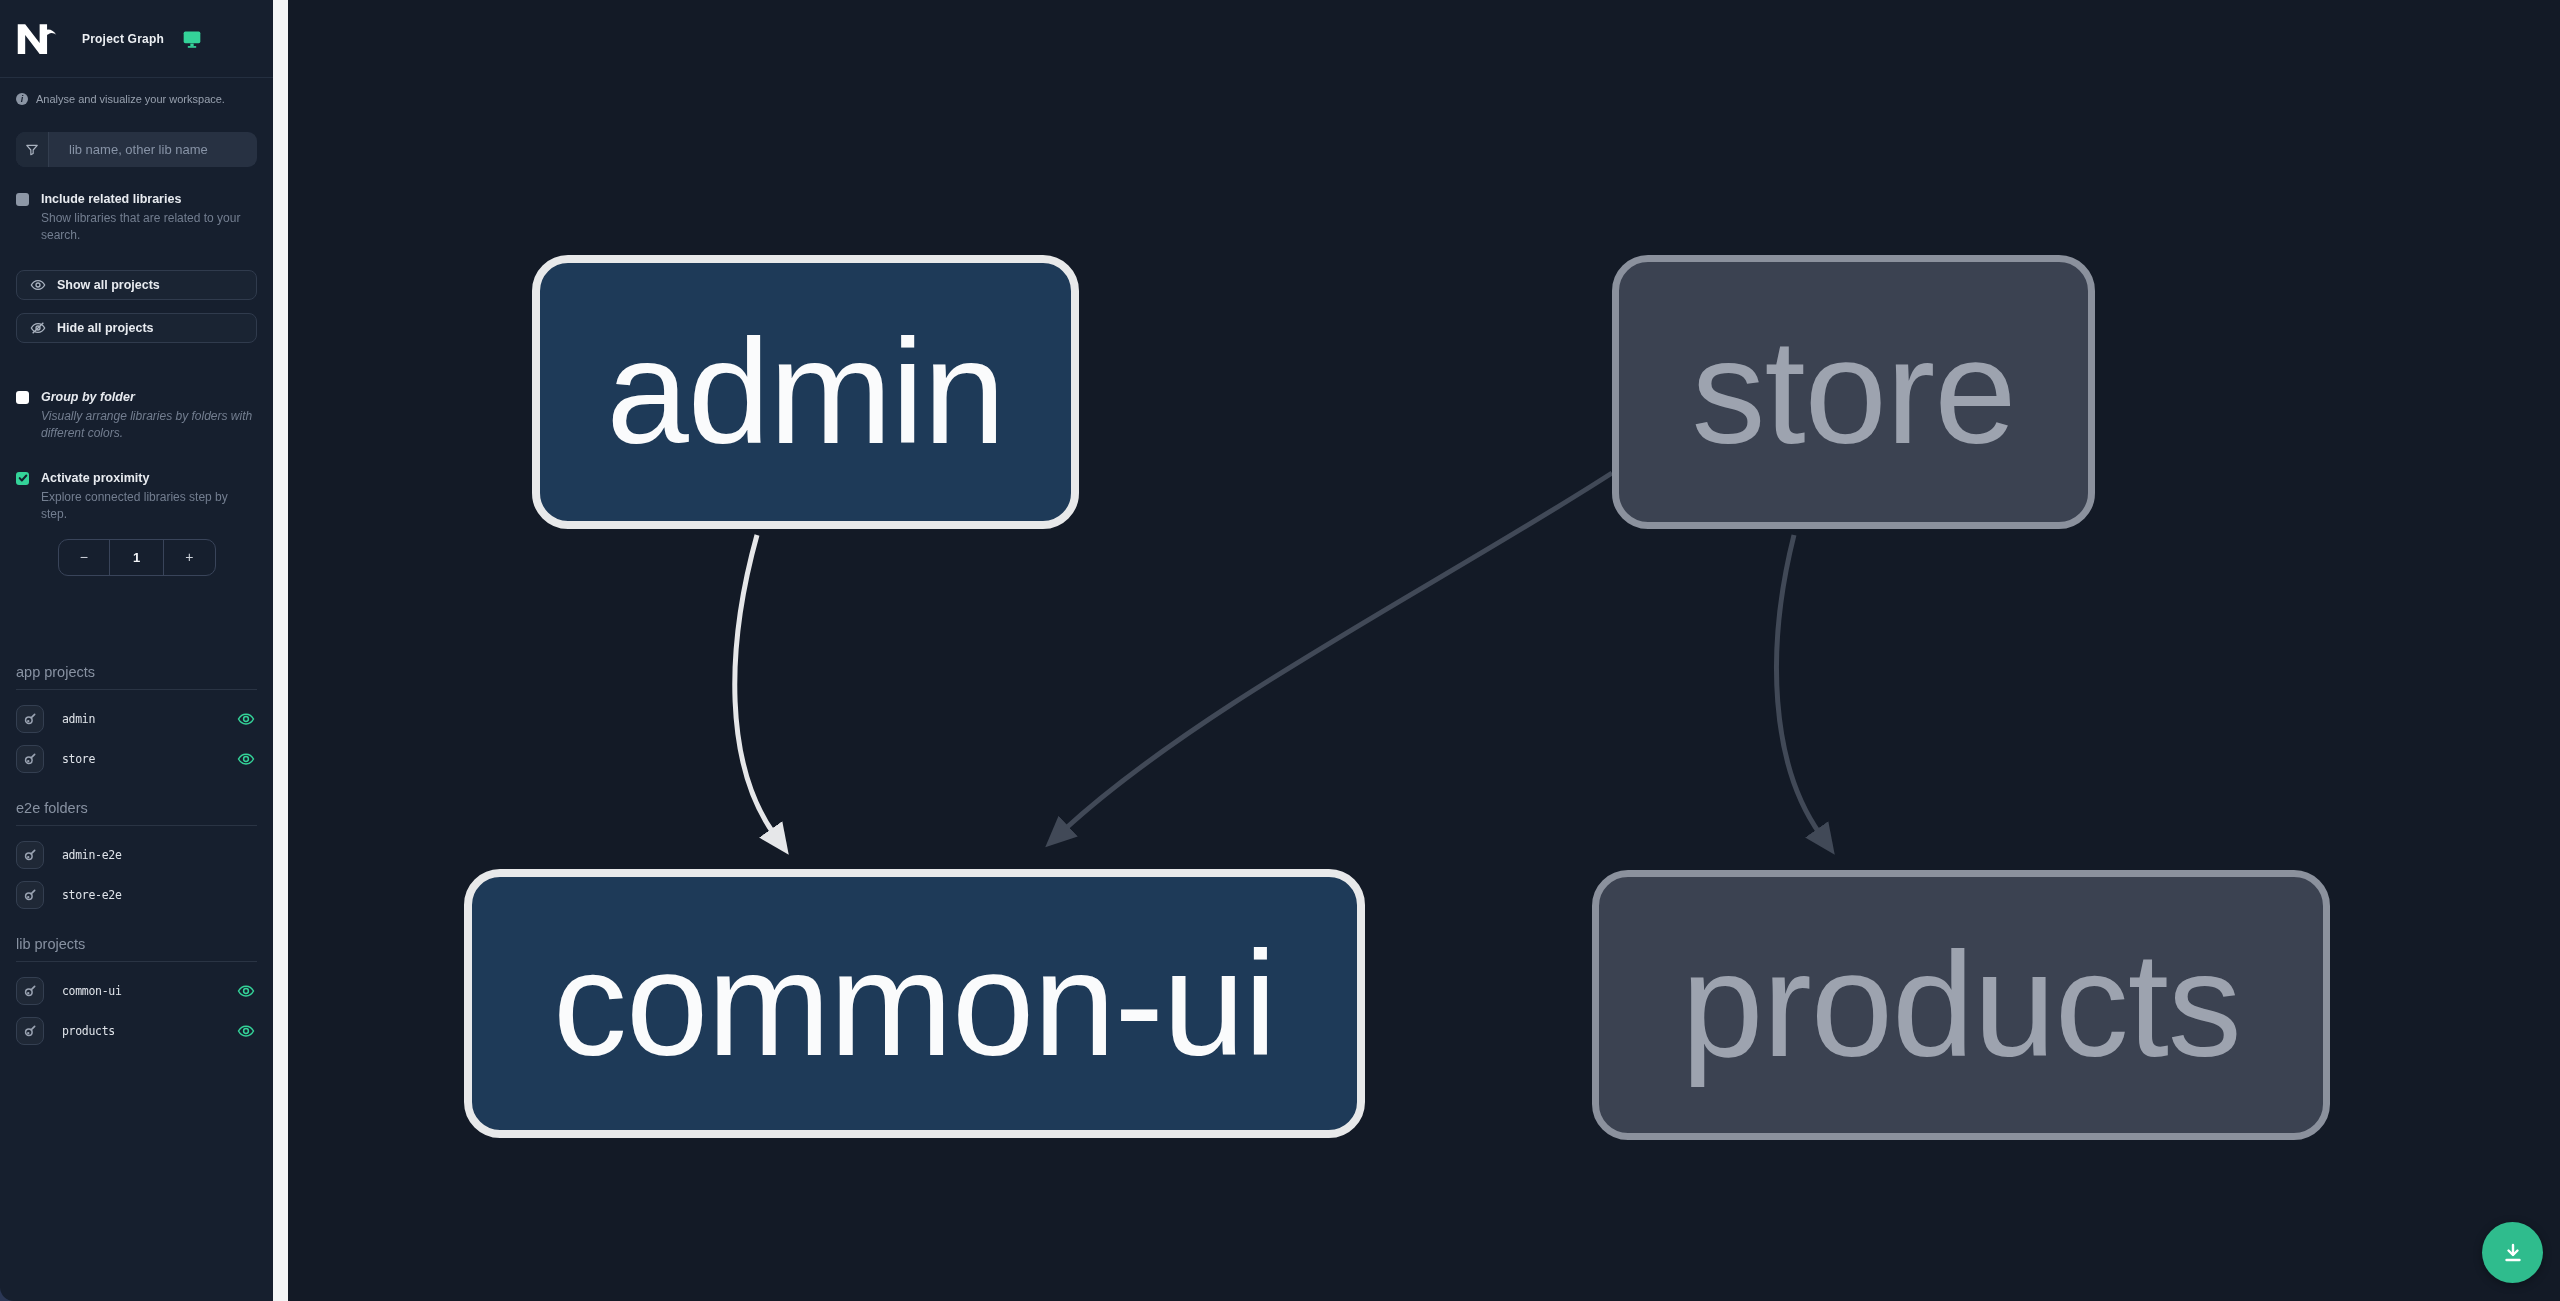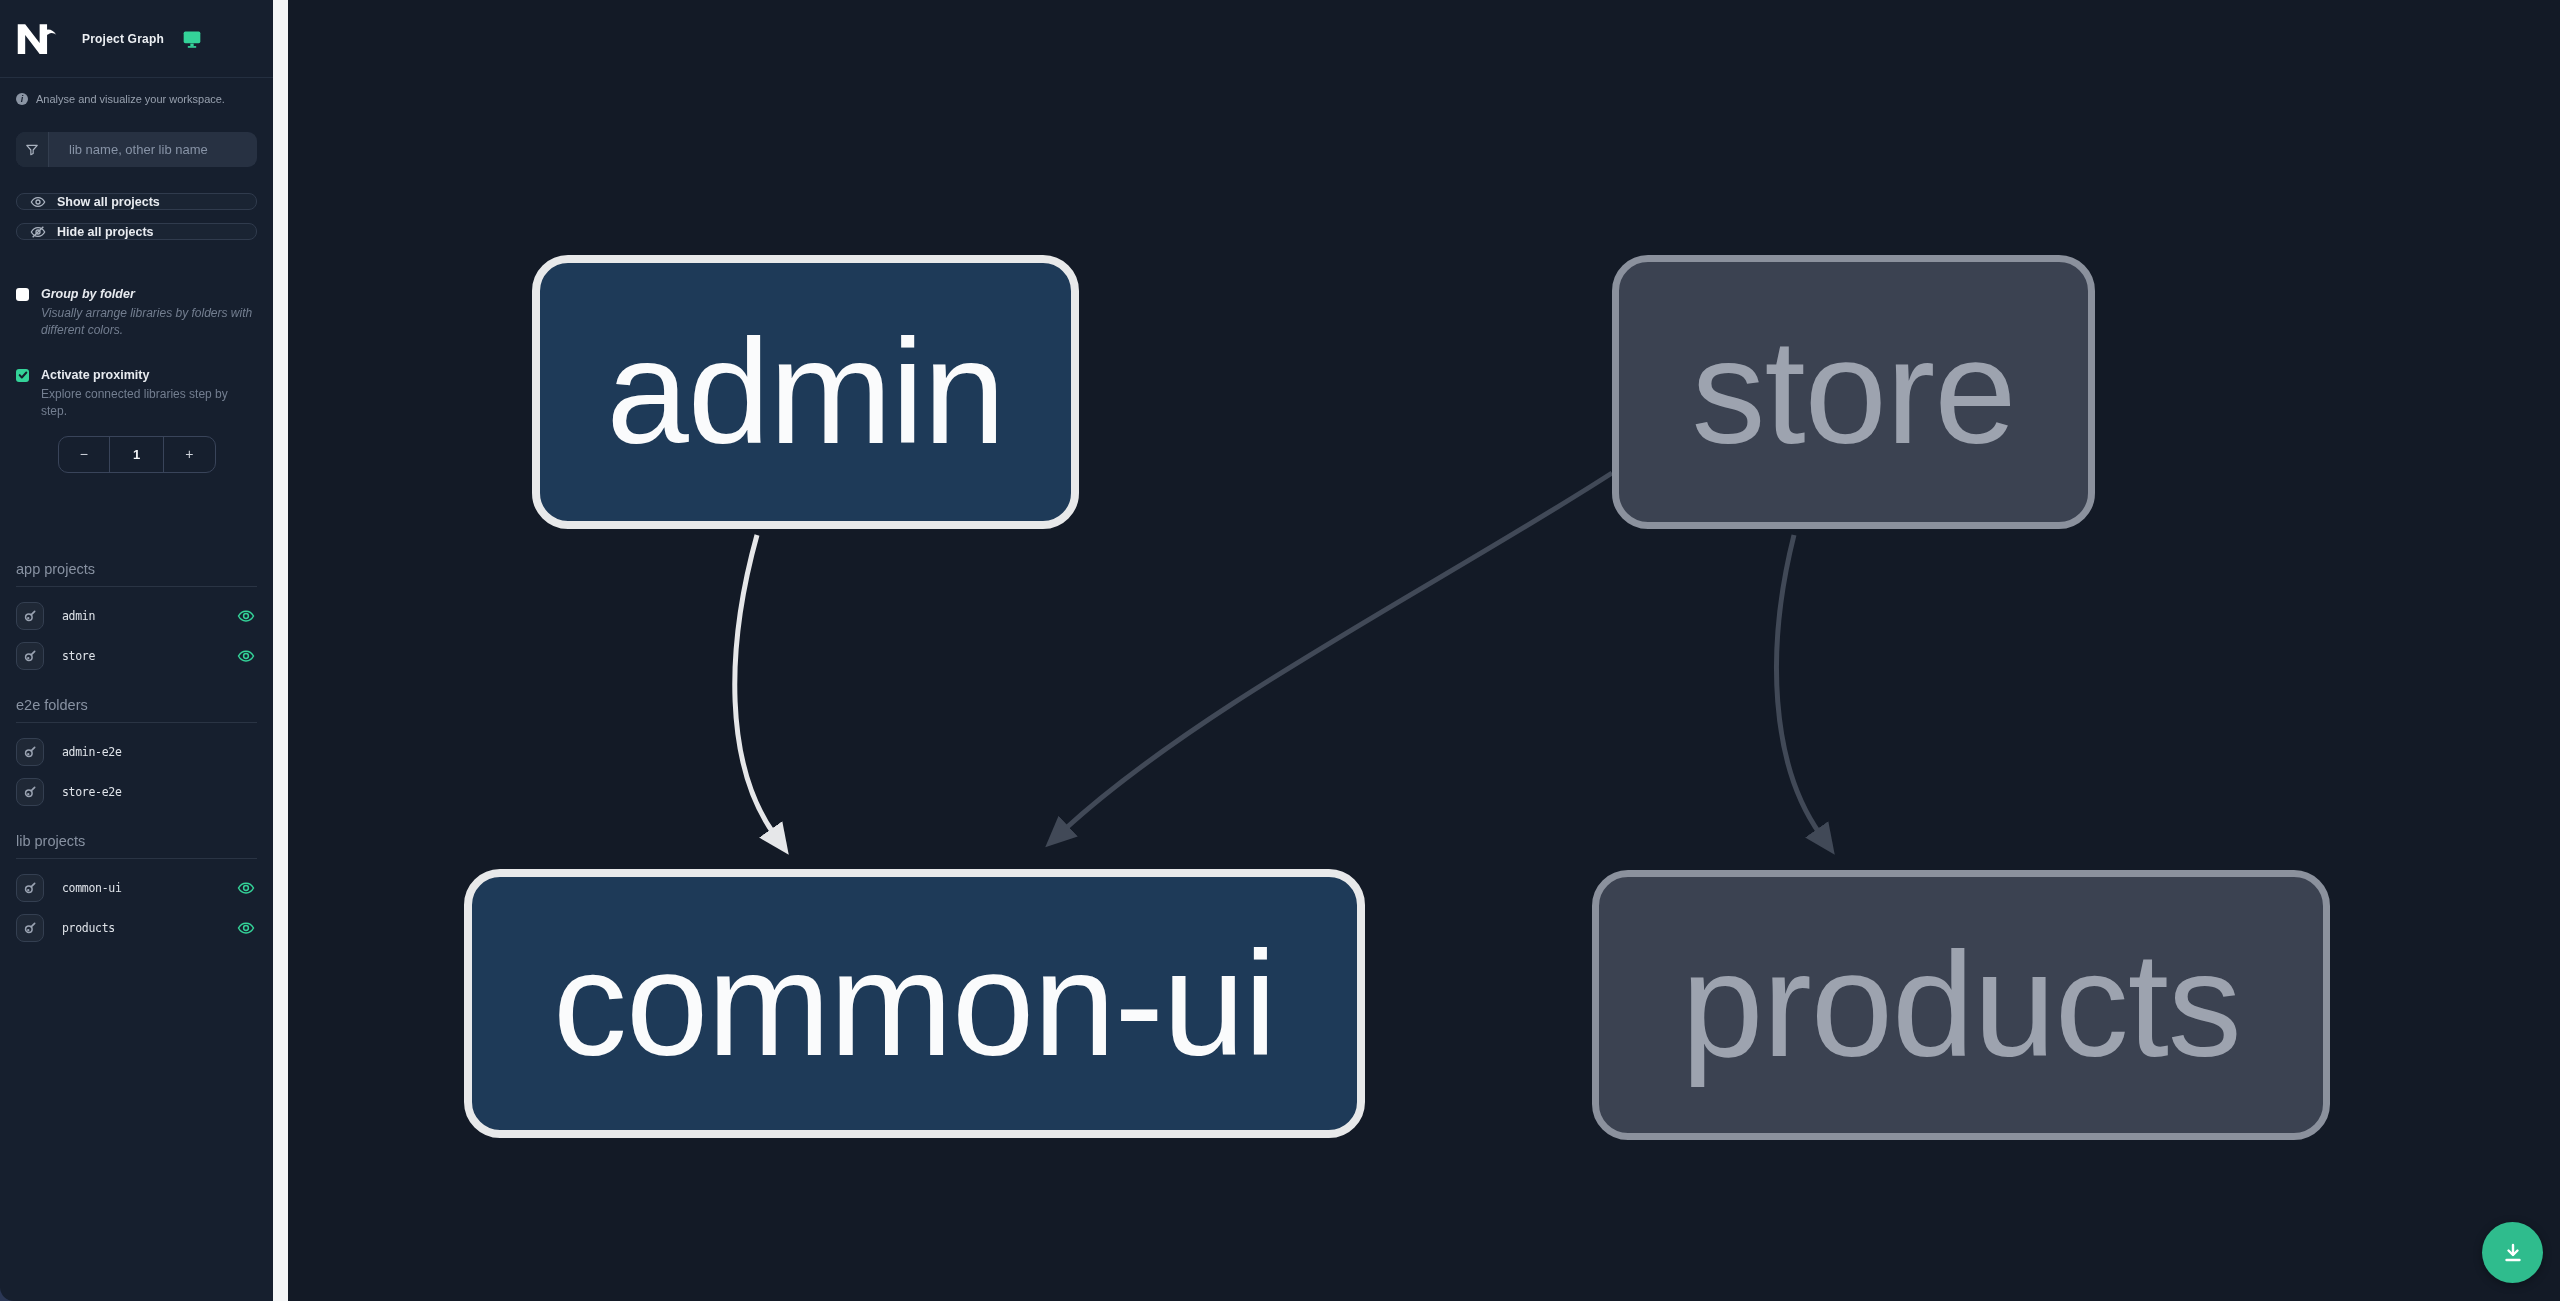--- a/index.html
+++ b/index.html
@@ -39,21 +39,21 @@
   .cb { width:13px; height:13px; border-radius:3px; flex:0 0 13px; margin-top:2px;
         display:inline-flex; align-items:center; justify-content:center; }
   .cb-gray { background:#8d97a6; }
   .cb-white { background:#ffffff; }
   .cb-teal { background:#34d399; }
   .cb-teal svg { width:10px; height:10px; }
   .opt-text { display:flex; flex-direction:column; }
   .opt-label { color:#e8ebf0; font-size:12.5px; font-weight:600; line-height:1.35; }
   .opt-desc { color:#737e90; font-size:12px; line-height:1.42; margin-top:2px; max-width:212px; }
 
-  .sb-btn { display:flex; align-items:center; gap:11px; margin:0 16px; height:17px;
+  .sb-btn { display:flex; align-items:center; gap:11px; margin:0 16px; height:30px;
             background:#1a2433; border:1px solid #303b4d; border-radius:8px; width:241px;
             color:#e8ebf0; font-size:12.5px; font-weight:600; padding:0 13px; cursor:pointer;
             font-family:"Liberation Sans",sans-serif; }
   .sb-btn:first-of-type { margin-top:26px; }
   .sb-btn + .sb-btn { margin-top:13px; }
   .sb-btn svg { width:16px; height:16px; color:#aab3c0; flex:0 0 16px; }
 
   .stepper { margin:16px auto 0; width:158px; height:37px; border:1px solid #39445a;
              border-radius:10px; display:flex; overflow:hidden; }
   .stepper > * { display:flex; align-items:center; justify-content:center; color:#cfd4dc;
@@ -127,20 +127,27 @@
 
     <div class="search">
       <span class="search-icon-cell">
         <svg viewBox="0 0 24 24" fill="none" stroke="currentColor" stroke-width="2" stroke-linejoin="round">
           <path d="M3 4h18l-7 8v6l-4 2v-8L3 4z"></path>
         </svg>
       </span>
       <input type="text" placeholder="lib name, other lib name" style="">
     </div>
 
+    <label class="opt opt-mt1">
+      <span class="cb cb-gray"></span>
+      <span class="opt-text">
+        <span class="opt-label">Include related libraries</span>
+        <span class="opt-desc">Show libraries that are related to your search.</span>
+      </span>
+    </label>
 
     <button class="sb-btn">
       <svg viewBox="0 0 24 24" fill="none" stroke="currentColor" stroke-width="2">
         <path d="M2 12s3.5-6.5 10-6.5S22 12 22 12s-3.5 6.5-10 6.5S2 12 2 12z"></path>
           <circle cx="12" cy="12" r="3"></circle>
       </svg>
       <span>Show all projects</span>
     </button>
 
     <button class="sb-btn">

